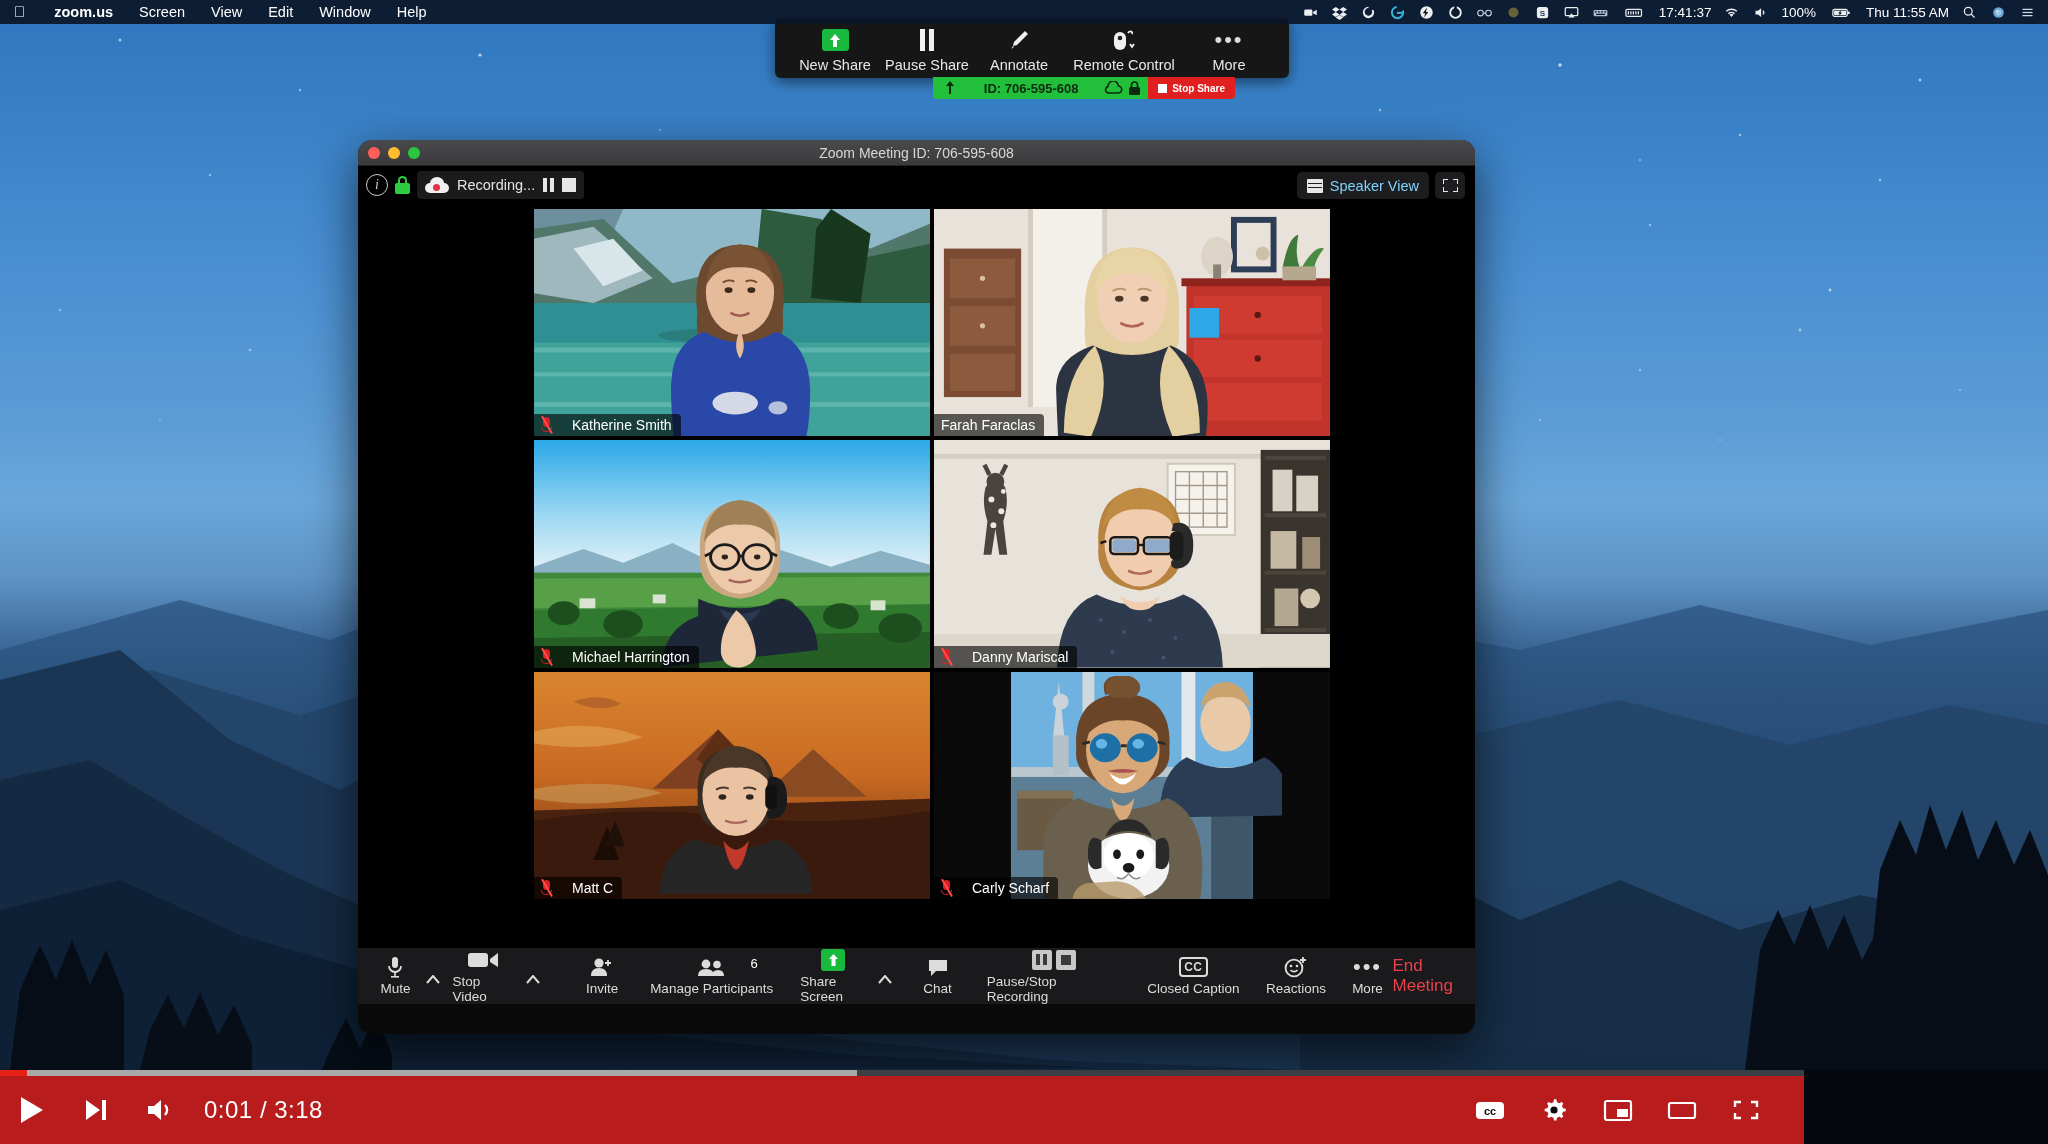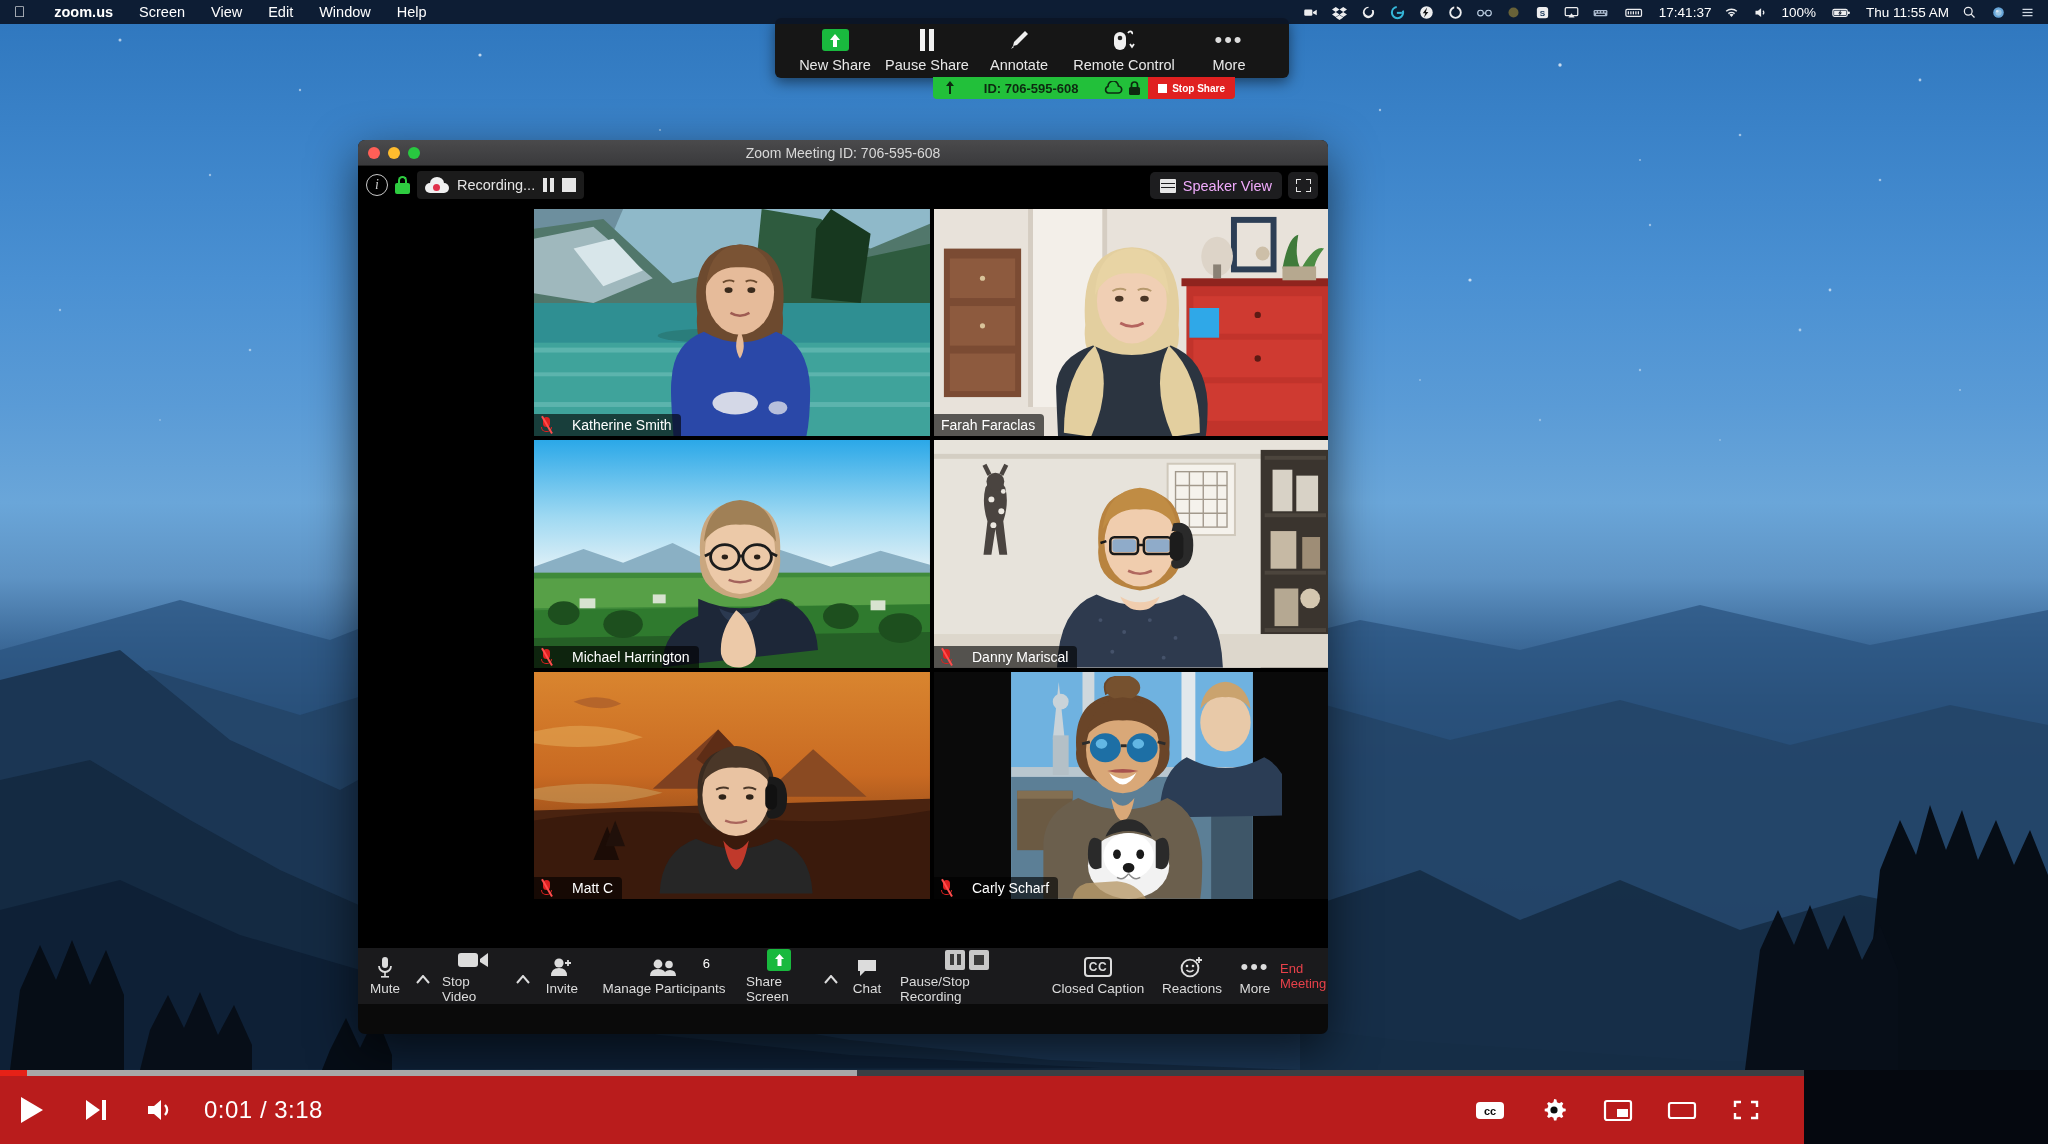--- a/index.html
+++ b/index.html
@@ -39,22 +39,22 @@
   .sb-ico { height:26px; display:flex; align-items:center; justify-content:center; }
   .sb-strip { margin:0 auto; margin-top:-1px; width:302px; height:22px; display:flex;
               align-items:center; border-radius:0 0 4px 4px; overflow:hidden;
               background:#22c03a; position:relative; left:52px; }
   .sb-strip .idtxt { flex:1; text-align:center; color:#0d2a10; font-size:13px; font-weight:bold; }
   .stop-share { background:#e02020; color:#fff; font-size:10px; font-weight:bold;
                 height:22px; display:flex; align-items:center; gap:5px; padding:0 10px; }
   .stop-sq { width:9px; height:9px; background:#fff; }
 
   
-  #zoomwin { position:absolute; left:358px; top:140px; width:970px; height:894px;
-     background:#0a0a0a; border-radius:7px; overflow:hidden; z-index:30;
+  #zoomwin { position:absolute; left:358px; top:140px; width:1117px; height:894px;
+     background:#0a0a0a; border-radius:14px; overflow:hidden; z-index:30;
      box-shadow:0 16px 48px rgba(0,0,0,.62); }
   #titlebar { height:26px; background:linear-gradient(to bottom,#4a4a4c,#3a3a3c);
      border-bottom:1px solid #222; display:flex; align-items:center; position:relative; }
   .tl { display:flex; gap:8px; padding-left:10px; }
   .tl i { width:12px; height:12px; border-radius:50%; display:block; }
   #wintitle { position:absolute; left:0; right:0; text-align:center; color:#d8d8d8;
      font-size:14px; pointer-events:none; }
   #stage { position:relative; height:838px; background:#000; }
 
   
@@ -75,21 +75,21 @@
                   background:#f0f0f0; border-radius:50%; }
   .cloudrec .dot { position:absolute; bottom:2px; left:8px; width:7px; height:7px;
                    background:#e0304a; border-radius:50%; z-index:2; }
   .rec-label { color:#e4e4e4; font-size:14.5px; }
   .mini-btn { display:flex; gap:3px; align-items:center; }
   .mini-btn .bar { width:4px; height:14px; background:#e6e6e6; }
   .mini-btn .sq { width:14px; height:14px; background:#e6e6e6; }
 
   .top-right-ctl { position:absolute; right:10px; top:6px; display:flex; align-items:center; gap:6px; z-index:6; }
   .sview { background:#1d1d1f; border-radius:5px; height:27px; display:flex; align-items:center;
-           gap:7px; padding:0 10px; color:#f0abfc; font-size:14.5px; }
+           gap:7px; padding:0 10px; color:#7dd3fc; font-size:14.5px; }
   .grid-ico { width:16px; height:14px; background:#e6e6e6; border-radius:1px; position:relative; }
   .grid-ico::after { content:""; position:absolute; left:1px; top:4px; width:14px; height:1.5px;
                      background:#1d1d1f; box-shadow:0 4px 0 #1d1d1f; }
   .fs-btn { background:#1d1d1f; border-radius:5px; width:30px; height:27px;
             display:flex; align-items:center; justify-content:center; }
   .corner { width:15px; height:13px; position:relative; }
   .corner span { position:absolute; width:5px; height:5px; border:1.7px solid #e6e6e6; }
   .corner .a { left:0; top:0; border-right:none; border-bottom:none; }
   .corner .b { right:0; top:0; border-left:none; border-bottom:none; }
   .corner .c { left:0; bottom:0; border-right:none; border-top:none; }
@@ -119,21 +119,21 @@
   .zitem { display:flex; flex-direction:column; align-items:center; justify-content:center;
            gap:3px; color:#dcdcdc; font-size:13.5px; min-width:54px; padding:0 8px;
            position:relative; height:56px; }
   .zicon { height:22px; display:flex; align-items:center; justify-content:center; }
   .caret-wrap { display:flex; align-items:flex-end; height:56px; padding:0 4px; }
   .badge-n { position:absolute; top:8px; right:6px; color:#fff; font-size:13px; }
   .green-sq { width:24px; height:22px; background:#19b93e; border-radius:3px;
               display:flex; align-items:center; justify-content:center; }
   .cc-box { border:2px solid #dcdcdc; border-radius:4px; font-size:12px; font-weight:bold;
             color:#dcdcdc; padding:0 3px; line-height:16px; letter-spacing:.5px; }
-  .end-meeting { margin-left:auto; color:#e8414a; font-size:13px; padding-right:22px; }
+  .end-meeting { margin-left:auto; color:#e8414a; font-size:17px; padding-right:22px; }
   .dots { letter-spacing:2px; font-size:22px; line-height:14px; color:#dcdcdc; }
 
   
   #player { position:absolute; left:0; bottom:0; width:1804px; height:74px;
      background:#b91c1c; z-index:60; }
   #progress { position:absolute; left:0; top:0; width:100%; height:6px; background:#3a3f44; }
   #buffered { position:absolute; left:0; top:0; height:6px; background:#a8a8a8; }
   #played { position:absolute; left:0; top:0; height:6px; background:#e62117; }
   #pctl { position:absolute; left:0; top:6px; right:0; bottom:0; display:flex; align-items:center; }
   .pbtn { width:64px; height:68px; display:flex; align-items:center; justify-content:center; }

